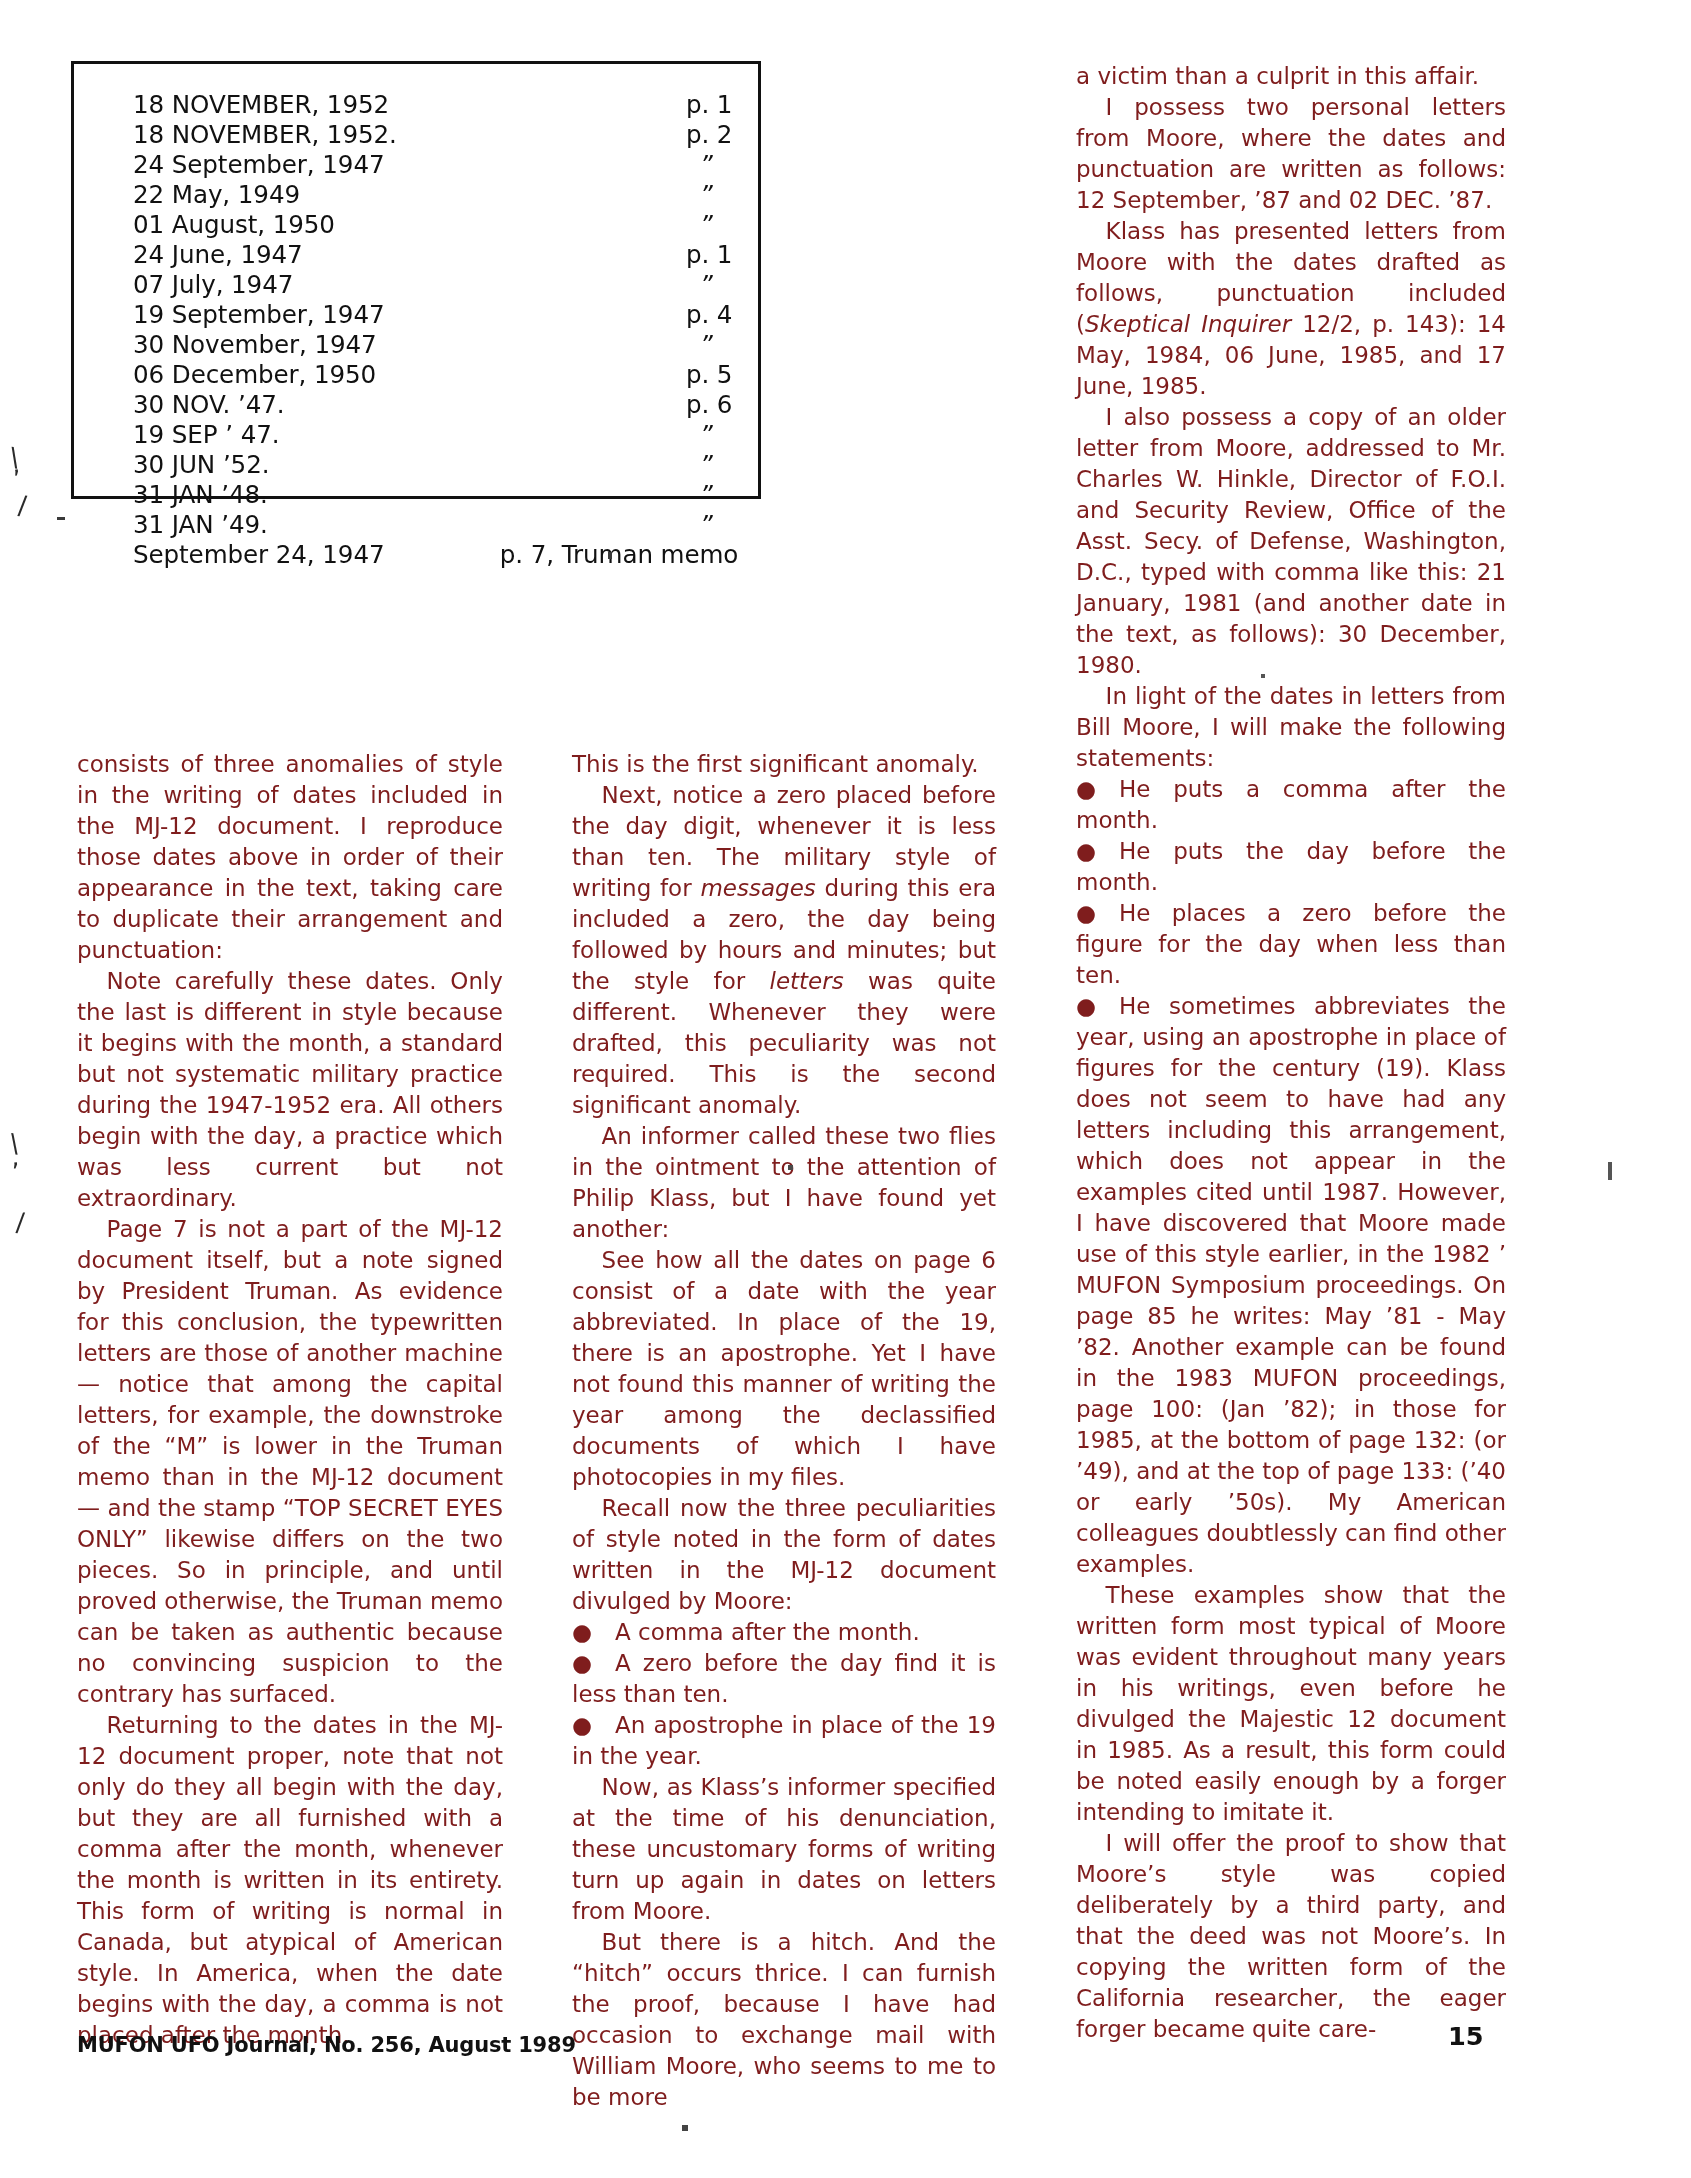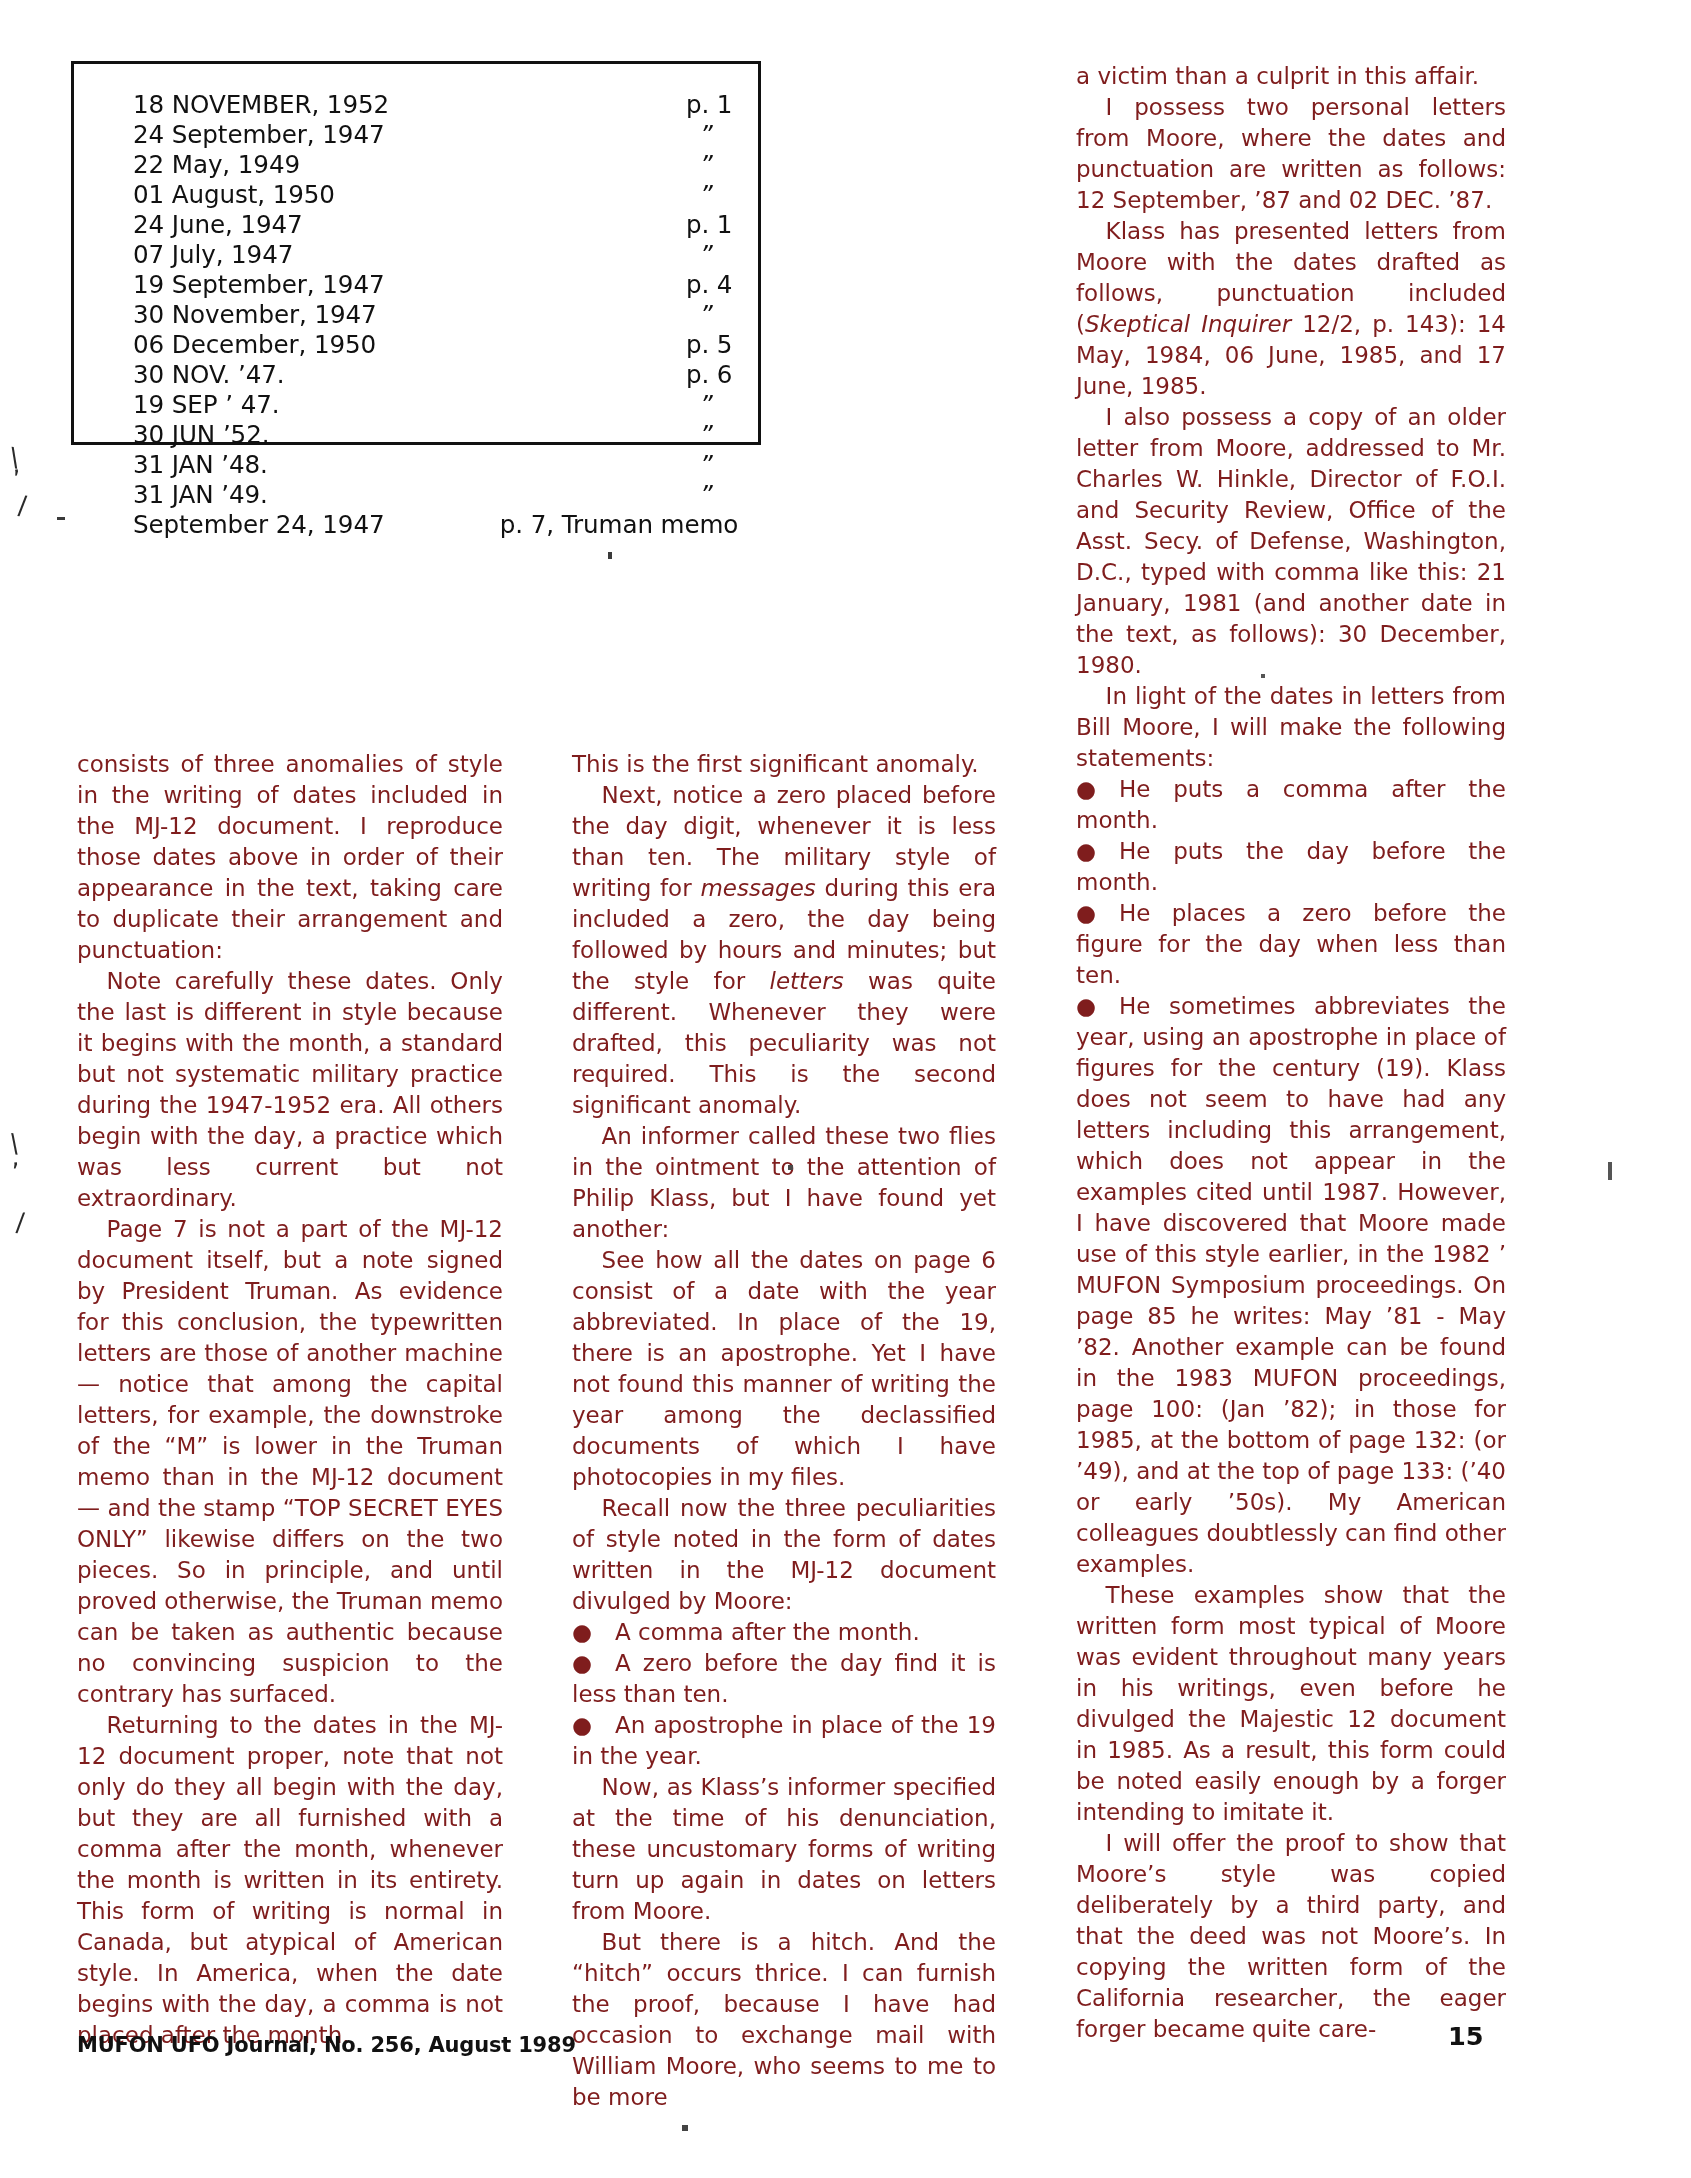--- a/index.html
+++ b/index.html
@@ -23,21 +23,21 @@
     inset: 0;
     background: #ffffff;
   }
 
   
   #datebox {
     position: absolute;
     left: 71px;
     top: 61px;
     width: 690px;
-    height: 384px;
+    height: 438px;
     border: 3.9px solid #111;
     box-sizing: border-box;
     background: #fff;
   }
   #datebox-inner {
     padding: 25.6px 17.7px 7.9px 59px;
   }
   .date-row {
     display: flex;
     align-items: baseline;
@@ -140,20 +140,24 @@
 <div id="page">
 
   <div id="datebox">
     <div id="datebox-inner">
 
       <div class="date-row">
         <span class="date-label">18 NOVEMBER, 1952</span>
         <span class="date-page">p. 1</span>
       </div>
       <div class="date-row">
+        <span class="date-label">18 NOVEMBER, 1952.</span>
+        <span class="date-page">p. 2</span>
+      </div>
+      <div class="date-row">
         <span class="date-label">24 September, 1947</span>
         <span class="date-page ditto">”</span>
       </div>
       <div class="date-row">
         <span class="date-label">22 May, 1949</span>
         <span class="date-page ditto">”</span>
       </div>
       <div class="date-row">
         <span class="date-label">01 August, 1950</span>
         <span class="date-page ditto">”</span>

